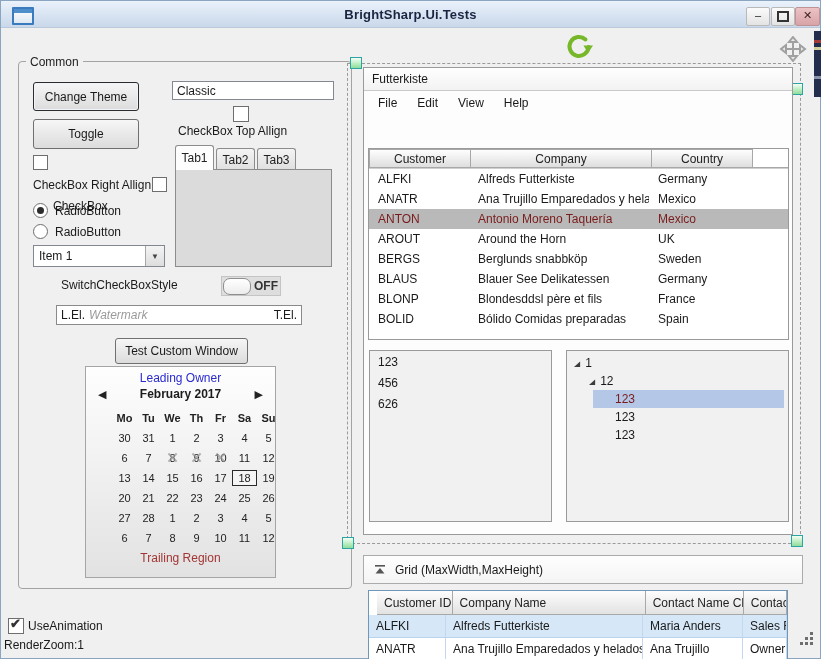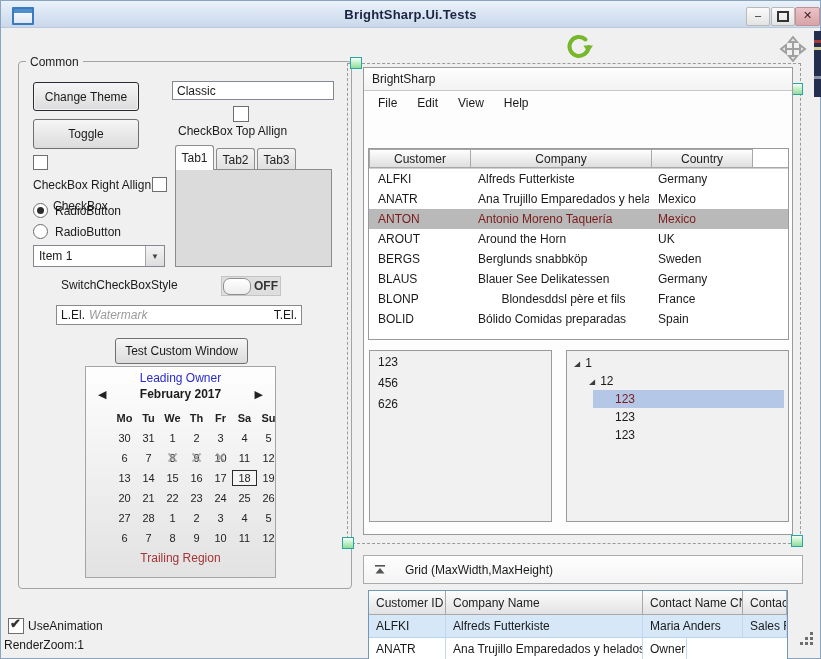--- a/index.html
+++ b/index.html
@@ -73,21 +73,21 @@
   .dg1-row.selected{background:#b9b9b9;color:#7a1b1b;}
   .dg1-cell{padding-left:9px;overflow:hidden;white-space:nowrap;}
   
   .panelbox{background:#f1f1f1;border:1px solid #9a9a9a;}
   .list-item{padding:3px 0 3px 8px;font-size:12px;}
   .tree-row{height:18px;display:flex;align-items:center;font-size:12px;}
   .tree-arrow{font-size:8px;color:#3c3c3c;margin-right:5px;transform:scaleY(.9);}
   .tree-leaf{height:18px;display:flex;align-items:center;font-size:12px;padding-left:22px;}
   .tree-leaf.selected{background:#b4c7e7;color:#7a1b1b;}
   
-  #expander-header{background:linear-gradient(#fefefe,#f4f4f4);border:1px solid #ababab;display:flex;align-items:center;padding-left:10px;gap:19px;}
+  #expander-header{background:linear-gradient(#fefefe,#f4f4f4);border:1px solid #ababab;display:flex;align-items:center;padding-left:10px;gap:9px;}
   #dg2{background:#fff;border:1px solid #7096b8;}
   #dg2-header{display:flex;height:24px;}
   .dg2-h{background:linear-gradient(#fdfdfd,#e2e2e2);border-right:1px solid #a8a8a8;border-bottom:1px solid #a8a8a8;
     display:flex;align-items:center;padding-left:7px;font-size:12px;color:#222;overflow:hidden;white-space:nowrap;}
   .dg2-row{display:flex;height:22px;border-bottom:1px solid #b9d3ec;}
   .dg2-row.selected{background:#d6e7f7;}
   .dg2-cell{padding-left:7px;display:flex;align-items:center;border-right:1px solid #c3d8ee;overflow:hidden;white-space:nowrap;}
   #sel-rect{border:1px dashed #9a9a9a;background:transparent;}
   .handle{width:10px;height:10px;background:linear-gradient(#f4fff4,#8ede9a);border:1px solid #2da3a3;}
   .footer-label{font-size:12px;color:#1a1a1a;}
@@ -329,21 +329,21 @@
 <div class="abs handle" style="left:791px;top:535px;"></div>
 
 <div class="abs" style="left:814px;top:31px;width:7px;height:66px;background:#232e4e;">
   <div style="position:absolute;top:9px;width:100%;height:3px;background:#a43b38;"></div>
   <div style="position:absolute;top:16px;width:100%;height:3px;background:#d3cf9d;"></div>
   <div style="position:absolute;top:45px;width:100%;height:3px;background:#8b93a8;"></div>
 </div>
 
 <div class="abs" id="collections-panel" style="left:363px;top:67px;width:428px;height:466px;">
   <div id="collections-title" style="height:22px;">
-    <span>BrightSharp</span>
+    <span>Futterkiste</span>
   </div>
   <div id="menu-bar" style="height:24px;">
       <div class="menu-item">File</div>
       <div class="menu-item">Edit</div>
       <div class="menu-item">View</div>
       <div class="menu-item">Help</div>
     </div>
 </div>
 
 <div class="abs" id="dg1" style="left:368px;top:148px;width:419px;height:190px;">
@@ -379,21 +379,21 @@
         <div class="dg1-cell" style="width: 171px;">Berglunds snabbköp</div>
         <div class="dg1-cell" style="width: 91px;">Sweden</div>
       </div>
       <div class="dg1-row">
         <div class="dg1-cell" style="width: 91px;">BLAUS</div>
         <div class="dg1-cell" style="width: 171px;">Blauer See Delikatessen</div>
         <div class="dg1-cell" style="width: 91px;">Germany</div>
       </div>
       <div class="dg1-row">
         <div class="dg1-cell" style="width: 91px;">BLONP</div>
-        <div class="dg1-cell" style="width: 171px; text-align: center;">Blondesddsl père et fils</div>
+        <div class="dg1-cell" style="width: 171px;">Blondesddsl père et fils</div>
         <div class="dg1-cell" style="width: 91px;">France</div>
       </div>
       <div class="dg1-row">
         <div class="dg1-cell" style="width: 91px;">BOLID</div>
         <div class="dg1-cell" style="width: 171px;">Bólido Comidas preparadas</div>
         <div class="dg1-cell" style="width: 91px;">Spain</div>
       </div>
     </div>
 </div>
 
@@ -420,35 +420,36 @@
 
 <div class="abs" id="expander-header" style="left:363px;top:555px;width:428px;height:27px;">
   <svg width="12" height="11" viewBox="0 0 12 11">
     <rect x="1" y="1" width="10" height="1.6" fill="#555"></rect>
     <path d="M6 4 L10.5 9.5 L1.5 9.5 Z" fill="#555"></path>
   </svg>
   <span>Grid (MaxWidth,MaxHeight)</span>
 </div>
 <div class="abs" id="dg2" style="left:368px;top:590px;width:418px;height:69px;">
   <div id="dg2-header">
-      <div class="dg2-h" style="width: 69px;">Customer ID</div>
+      <div class="dg2-h" style="width: 69px; margin-left: 8px;">Customer ID</div>
       <div class="dg2-h" style="width: 189px;">Company Name</div>
       <div class="dg2-h" style="width: 92px;">Contact Name CN</div>
       <div class="dg2-h" style="width: 36px;">Contact</div>
     </div>
   <div id="dg2-body">
       <div class="dg2-row selected">
         <div class="dg2-cell" style="width: 69px;">ALFKI</div>
         <div class="dg2-cell" style="width: 189px;">Alfreds Futterkiste</div>
         <div class="dg2-cell" style="width: 92px;">Maria Anders</div>
         <div class="dg2-cell" style="width: 36px;">Sales Re</div>
       </div>
       <div class="dg2-row">
         <div class="dg2-cell" style="width: 69px;">ANATR</div>
         <div class="dg2-cell" style="width: 189px;">Ana Trujillo Emparedados y helados</div>
+        <div class="dg2-cell" style="width: 92px;">Ana Trujillo</div>
         <div class="dg2-cell" style="width: 36px;">Owner</div>
       </div>
     </div>
 </div>
 
 <svg class="abs" style="left:799px;top:631px;" width="15" height="14" viewBox="0 0 15 14">
   <g fill="#6e6e6e">
     <rect x="11" y="1" width="3" height="3"></rect>
       <rect x="11" y="6" width="3" height="3"></rect>
       <rect x="11" y="11" width="3" height="3"></rect>

